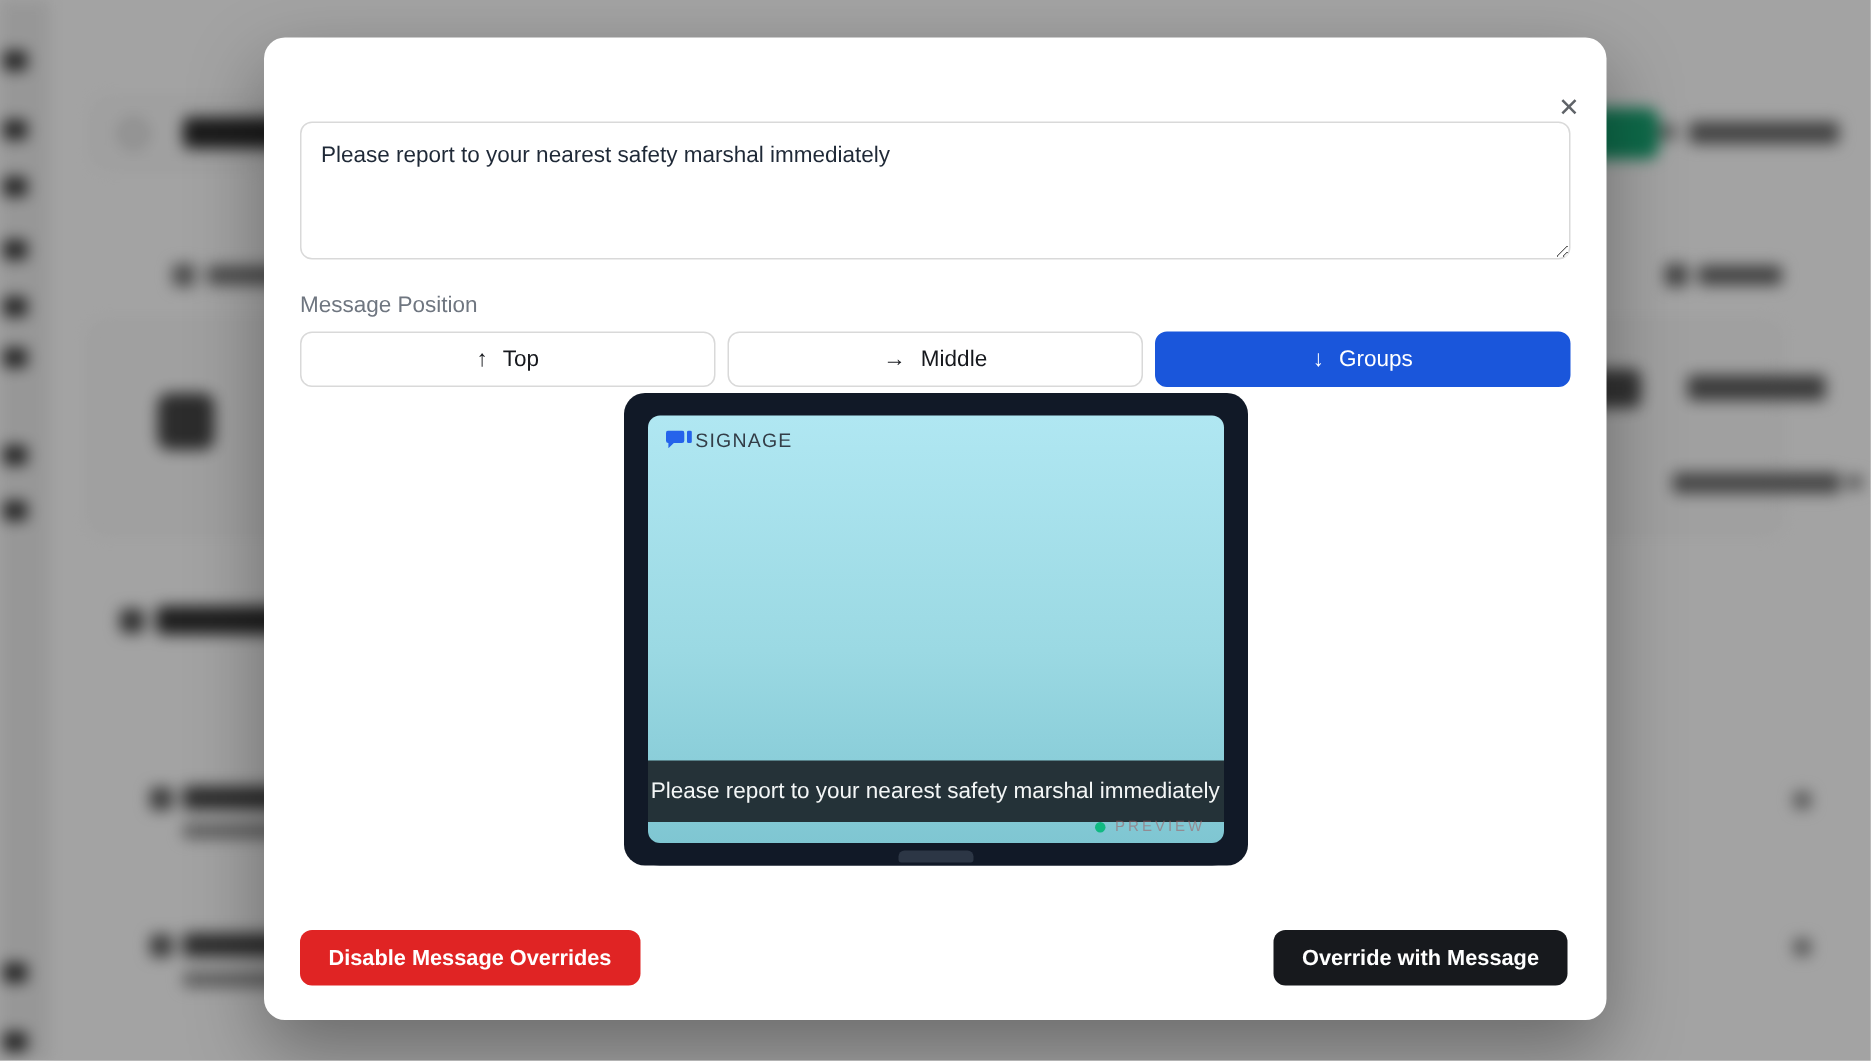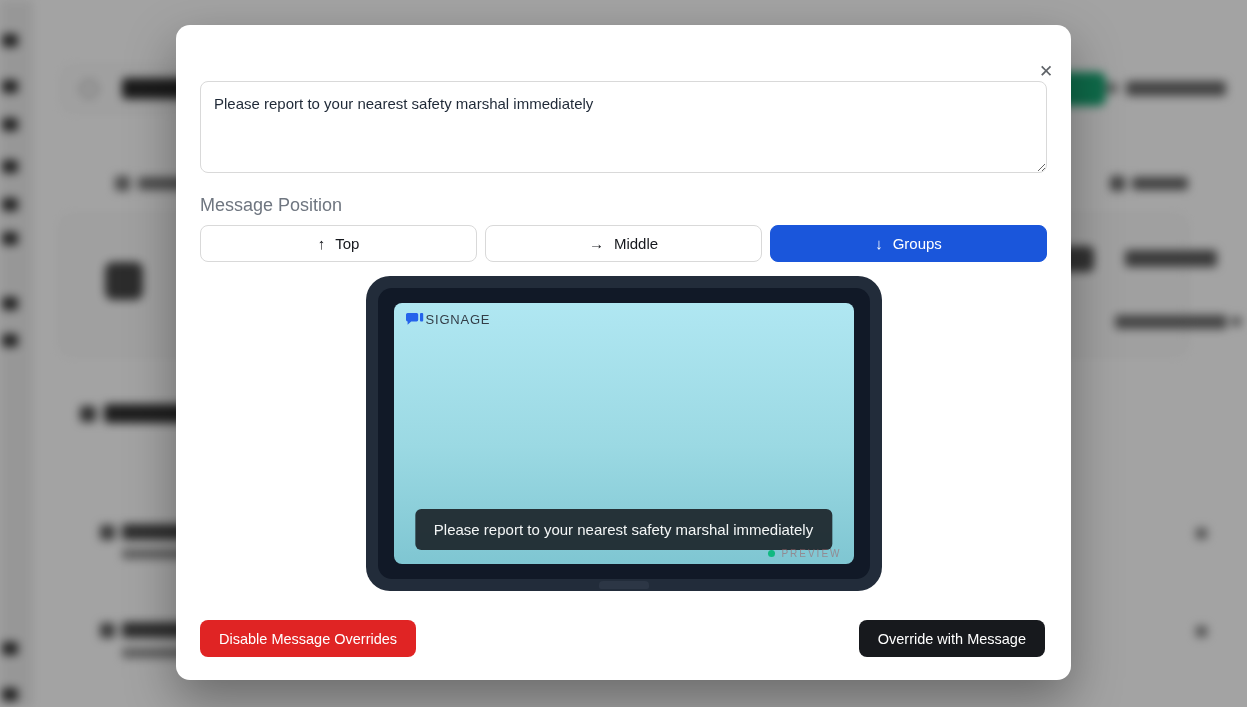--- a/index.html
+++ b/index.html
@@ -17,45 +17,45 @@
   .scrim{position:absolute;inset:0;background:rgba(0,0,0,0.36);}
 
   
   .modal{position:absolute;left:176px;top:25px;width:895px;height:655px;background:#fff;
          border-radius:14px;box-shadow:0 20px 50px rgba(0,0,0,.35);padding:22px 24px 24px;}
   .modal-title{font-size:17.5px;font-weight:700;color:#101418;letter-spacing:-.2px;}
   .close-btn{position:absolute;top:36px;right:190px;width:22px;height:22px;border:none;background:none;
              color:#5f6368;font-size:17px;line-height:22px;text-align:center;cursor:pointer;padding:0;}
   .msg-textarea{margin-top:34px;width:847px;height:92px;border:1px solid #d9d9d9;border-radius:8px;
                 padding:11px 13px;font-size:15px;color:#1f2937;resize:vertical;outline:none;display:block;line-height:1.4;}
-  .pos-label{margin-top:22px;font-size:18px;color:#6f7680;}
+  .pos-label{margin-top:22px;font-size:15px;color:#6f7680;}
   .pos-row{margin-top:9px;display:flex;gap:8px;}
   .pos-btn{flex:1;height:37px;border:1px solid #d9d9d9;border-radius:8px;background:#fff;cursor:pointer;
            display:flex;align-items:center;justify-content:center;gap:10px;font-size:15px;color:#16181d;}
   .pos-btn .arrow{font-size:15px;}
   .pos-btn.selected{background:var(--primary-blue,#1a56db);border-color:var(--primary-blue,#1a56db);color:#fff;}
 
   
-  .tv{margin:14px auto 0;width:516px;height:315px;background:#222c3a;border-radius:24px;padding:12px;position:relative;}
+  .tv{margin:4px auto 0;width:416px;height:315px;background:#222c3a;border-radius:24px;padding:0;position:relative;}
   .tv-stand{position:absolute;left:50%;bottom:2px;transform:translateX(-50%);width:50px;height:8px;
             background:#2c3645;border-radius:4px 4px 2px 2px;}
   .bezel{width:100%;height:100%;background:#111927;border-radius:14px;padding:15px 16px;}
   .screen{position:relative;width:100%;height:100%;border-radius:8px;overflow:hidden;
           background:linear-gradient(180deg,var(--screen-top,#b0e7f2) 0%,#9bd9e3 55%,var(--screen-bottom,#7fc6d2) 100%);}
   .brand{position:absolute;left:12px;top:9px;display:flex;align-items:center;gap:2px;}
   .brand-text{font-size:13px;font-weight:500;letter-spacing:.8px;color:#333d47;}
   .screen-msg{position:absolute;left:50%;bottom:14px;transform:translateX(-50%);white-space:nowrap;
               background:rgba(28,37,42,.92);color:#f3f6f6;font-size:15px;padding:12px 19px;border-radius:6px;}
   .preview-tag{position:absolute;right:12px;bottom:5px;display:flex;align-items:center;gap:6px;}
   .preview-dot{width:7px;height:7px;border-radius:50%;background:var(--preview-dot,#10b981);}
   .preview-text{font-size:10px;font-weight:400;letter-spacing:2px;color:rgba(158,99,104,.6);}
 
   
   .footer{position:absolute;left:24px;right:26px;bottom:23px;display:flex;justify-content:space-between;}
-  .btn{height:37px;border:none;border-radius:8px;color:#fff;font-size:14.5px;font-weight:400;
+  .btn{height:37px;border:none;border-radius:8px;color:#fff;font-size:14.5px;font-weight:700;
        padding:0 19px;cursor:pointer;}
   .btn-danger{background:var(--danger-red,#e02424);}
   .btn-dark{background:var(--dark-button,#17191d);}
 </style>
 </head>
 <body>
 
 <div class="stage">
 
   <div class="backdrop">

